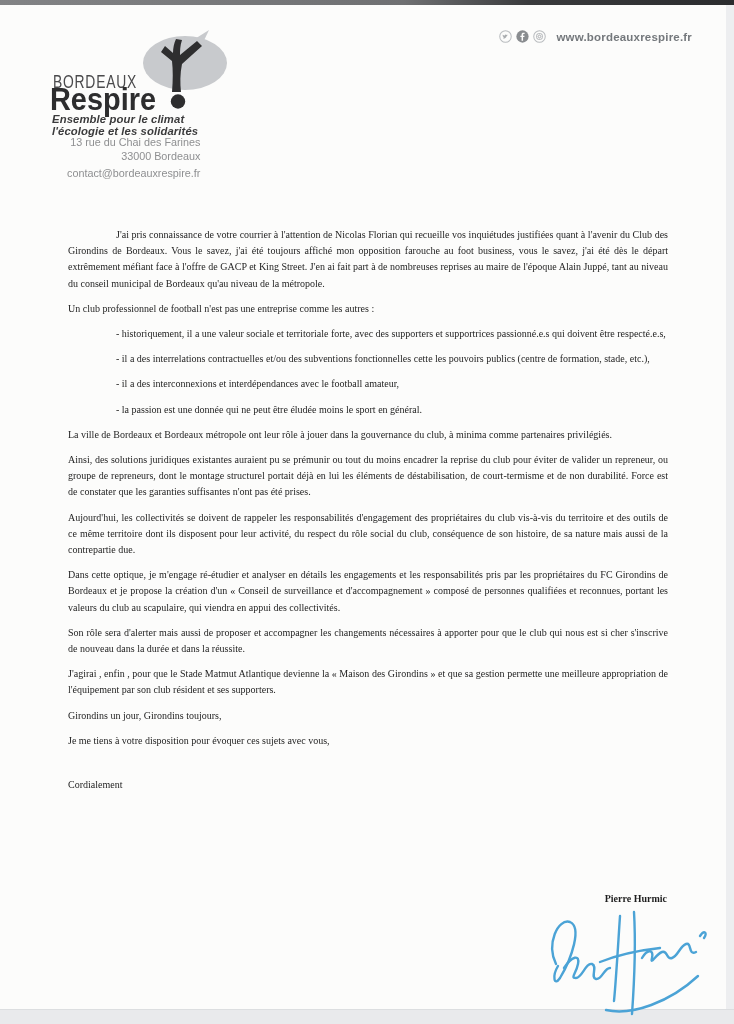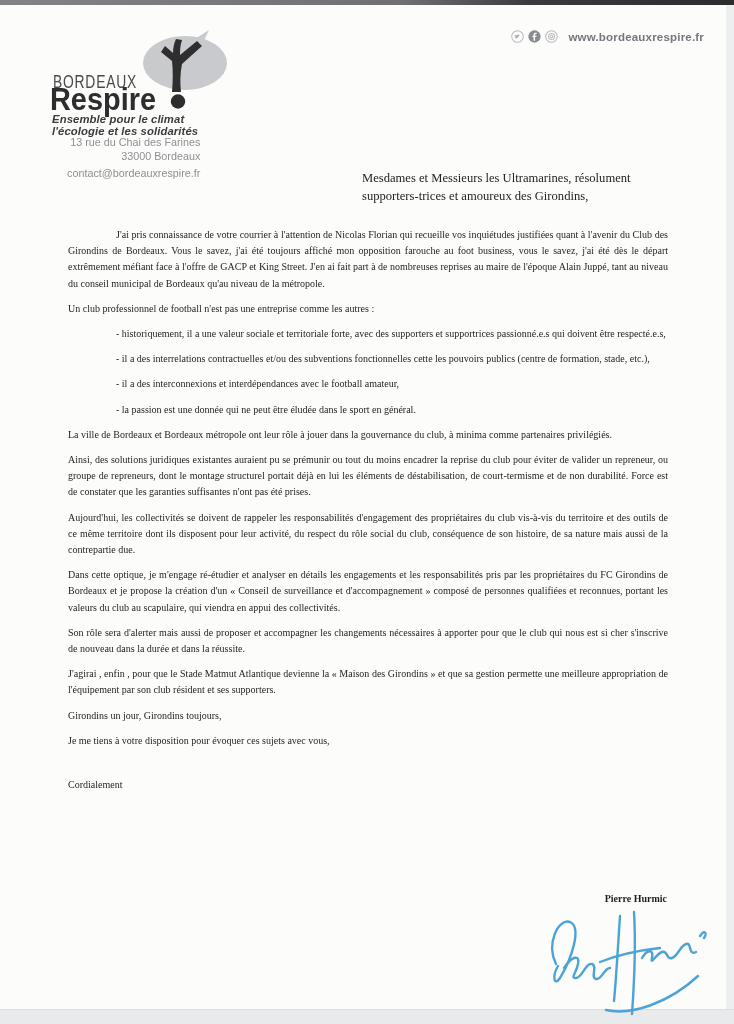--- a/index.html
+++ b/index.html
@@ -9,21 +9,21 @@
     font-family:"Liberation Serif", serif;color:#242424;
   }
   
   .edge-top{position:absolute;top:0;left:0;width:100%;height:5px;z-index:3;
     background:linear-gradient(to right,#828385 0%,#6f7072 55%,#3a3b3d 72%,#2b2c2e 100%);}
   .edge-right{position:absolute;top:0;right:0;width:8px;height:100%;background:#edeef0;z-index:1;}
   .edge-bottom{position:absolute;bottom:0;left:0;width:100%;height:14px;background:#e9eaec;
     border-top:1px solid #dcdee0;z-index:1;}
 
   
-  .social{position:absolute;top:30px;right:30px;display:flex;align-items:center;gap:4px;z-index:2;}
+  .social{position:absolute;top:30px;right:42px;display:flex;align-items:center;gap:4px;z-index:2;}
   .social svg{display:block;}
   .social .url{font-family:"Liberation Sans",sans-serif;font-weight:bold;font-size:11.5px;
     color:#74787c;margin-left:6px;letter-spacing:.2px;}
 
   .logo{position:absolute;left:49px;top:30px;width:240px;height:150px;}
   .logo svg{display:block;}
   .logo-bordeaux{font-family:"Liberation Sans",sans-serif;font-size:18px;fill:#4a4a4c;letter-spacing:1px;}
   .logo-respire{font-family:"Liberation Sans",sans-serif;font-size:31px;font-weight:bold;fill:#2d2d2e;}
   .tagline{position:absolute;left:3px;top:84px;font-family:"Liberation Sans",sans-serif;
     font-weight:bold;font-size:11.3px;line-height:11.6px;color:#3b3b3c;letter-spacing:.1px;font-style:italic;}
@@ -100,32 +100,28 @@
       <div>l'écologie et les solidarités</div>
     </div>
   </div>
 
   <div class="address">
     <div>13 rue du Chai des Farines</div>
     <div>33000 Bordeaux</div>
     <div class="email">contact@bordeauxrespire.fr</div>
   </div>
 
-  <div class="salutation">
-    <div>Mesdames et Messieurs les Ultramarines, résolument</div>
-    <div>supporters-trices et amoureux des Girondins,</div>
-  </div>
 
   <div class="body">
     <p class="indent">J'ai pris connaissance de votre courrier à l'attention de Nicolas Florian qui recueille vos inquiétudes justifiées quant à l'avenir du Club des Girondins de Bordeaux. Vous le savez, j'ai été toujours affiché mon opposition farouche au foot business, vous le savez, j'ai été dès le départ extrêmement méfiant face à l'offre de GACP et King Street. J'en ai fait part à de nombreuses reprises au maire de l'époque Alain Juppé, tant au niveau du conseil municipal de Bordeaux qu'au niveau de la métropole.</p>
     <p>Un club professionnel de football n'est pas une entreprise comme les autres :</p>
     <p class="indent">- historiquement, il a une valeur sociale et territoriale forte, avec des supporters et supportrices passionné.e.s qui doivent être respecté.e.s,</p>
     <p class="indent">- il a des interrelations contractuelles et/ou des subventions fonctionnelles cette les pouvoirs publics (centre de formation, stade, etc.),</p>
     <p class="indent">- il a des interconnexions et interdépendances avec le football amateur,</p>
-    <p class="indent">- la passion est une donnée qui ne peut être éludée dans le sport en général.</p>
+    <p class="indent">- la passion est une donnée qui ne peut être éludée moins le sport en général.</p>
     <p>La ville de Bordeaux et Bordeaux métropole ont leur rôle à jouer dans la gouvernance du club, à minima comme partenaires privilégiés.</p>
     <p>Ainsi, des solutions juridiques existantes auraient pu se prémunir ou tout du moins encadrer la reprise du club pour éviter de valider un repreneur, ou groupe de repreneurs, dont le montage structurel portait déjà en lui les éléments de déstabilisation, de court-termisme et de non durabilité. Force est de constater que les garanties suffisantes n'ont pas été prises.</p>
     <p>Aujourd'hui, les collectivités se doivent de rappeler les responsabilités d'engagement des propriétaires du club vis-à-vis du territoire et des outils de ce même territoire dont ils disposent pour leur activité, du respect du rôle social du club, conséquence de son histoire, de sa nature mais aussi de la contrepartie due.</p>
     <p>Dans cette optique, je m'engage ré-étudier et analyser en détails les engagements et les responsabilités pris par les propriétaires du FC Girondins de Bordeaux et je propose la création d'un « Conseil de surveillance et d'accompagnement » composé de personnes qualifiées et reconnues, portant les valeurs du club au scapulaire, qui viendra en appui des collectivités.</p>
     <p>Son rôle sera d'alerter mais aussi de proposer et accompagner les changements nécessaires à apporter pour que le club qui nous est si cher s'inscrive de nouveau dans la durée et dans la réussite.</p>
     <p>J'agirai , enfin , pour que le Stade Matmut Atlantique devienne la « Maison des Girondins » et que sa gestion permette une meilleure appropriation de l'équipement par son club résident et ses supporters.</p>
     <p>Girondins un jour, Girondins toujours,</p>
     <p>Je me tiens à votre disposition pour évoquer ces sujets avec vous,</p>
     <p class="closing">Cordialement</p>
   </div>

